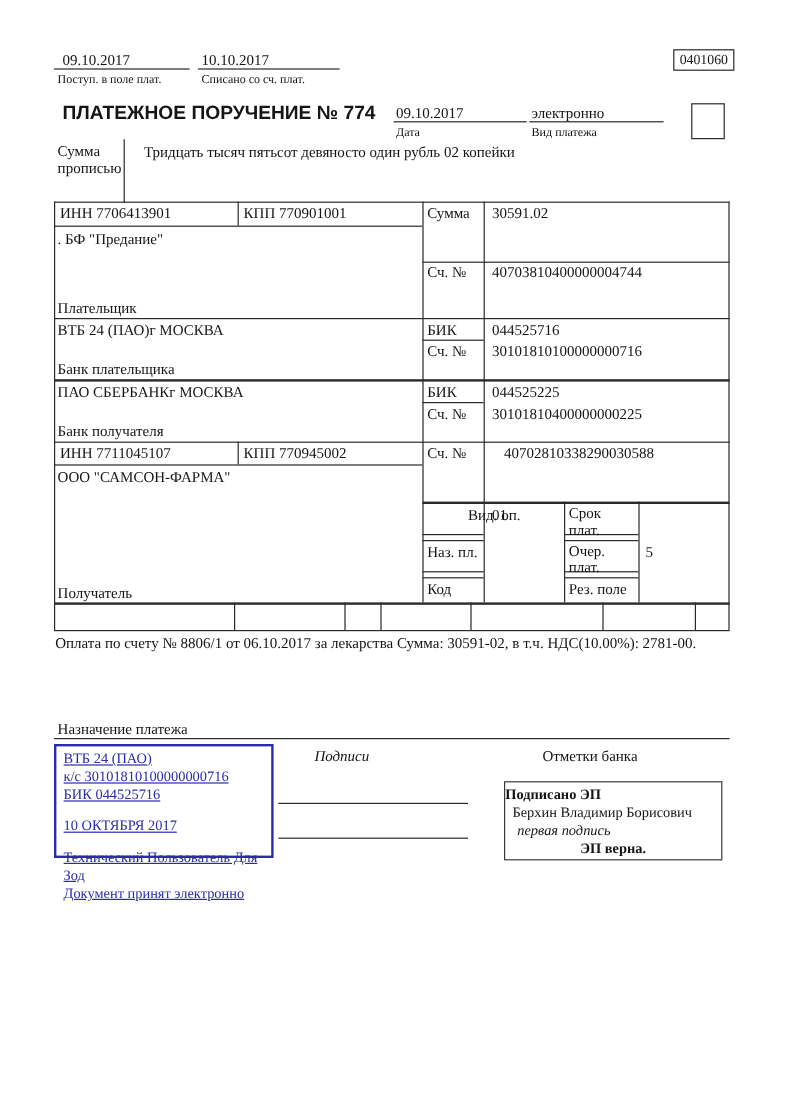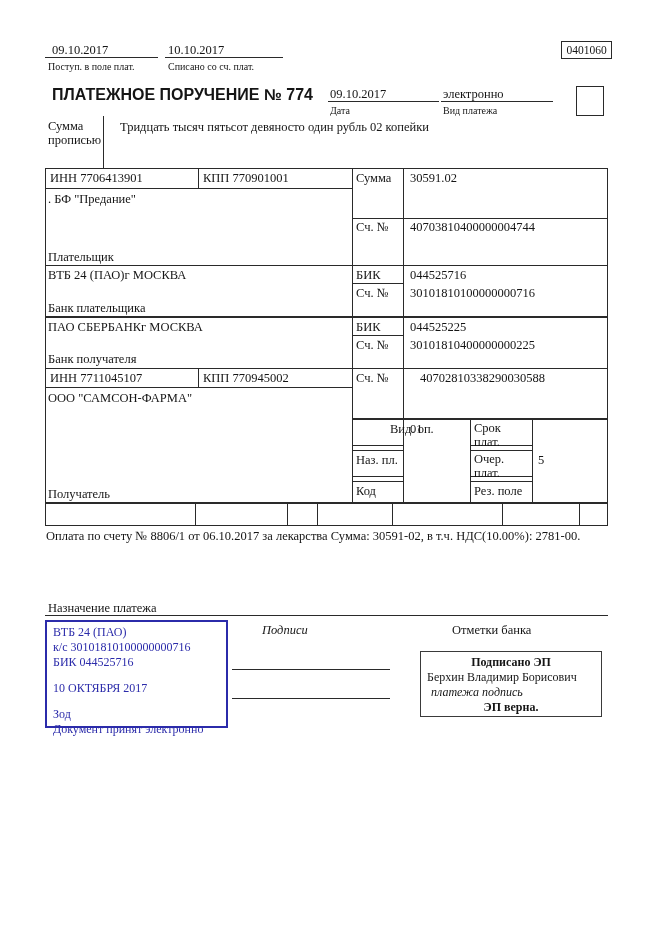--- a/index.html
+++ b/index.html
@@ -13,30 +13,30 @@
   .hline { position:absolute; height:1px; background:#2a2a2a; }
   .hline2 { position:absolute; height:2px; background:#2a2a2a; }
   .vline { position:absolute; width:1px; background:#2a2a2a; }
   .sm { font-size:10px; }
   .title { font-family:"Liberation Sans", sans-serif; font-weight:bold; font-size:16px;text-align:right; }
   .codebox {
     position:absolute; border:1px solid #2a2a2a; text-align:center;
     font-size:11.5px;
   }
   .stamp {
-    position:absolute; left:45px; top:620px; width:183px; height:108px;
+    position:absolute; left:45px; top:620px; width:183px; height:95px;
     border:2px solid #8b5cf6; color:#2b2baa; font-size:12px;
-    padding:3px 0 0 6px; box-sizing:border-box; line-height:15px;
+    padding:3px 0 0 6px; box-sizing:border-box; line-height:15px;text-decoration:underline;
   }
   .gap11 { height:11px; }
   .marksbox {
     position:absolute; left:420px; top:651px; width:182px; height:66px;
     border:1px solid #3a3a3a; box-sizing:border-box; font-size:12px; line-height:15px;
   }
-  .marks-title { font-weight:bold; text-align:center; margin-top:3px; }
+  .marks-title { font-weight:bold; text-align:left; margin-top:3px; }
   .marks-name { padding-left:6px; }
   .marks-sub { padding-left:10px; font-style:italic; }
   .marks-ver { font-weight:bold; text-align:center; }
   .wrapcell { line-height:1.1; }
 </style>
 </head>
 <body>
 
 <div class="page">
 
@@ -144,29 +144,30 @@
   <div class="abs" style="left:48px; top:601px;">Назначение платежа</div>
   <div class="hline" style="left:45px; top:615px; width:563px;"></div>
 
   <div class="stamp" style="color: rgb(43, 43, 170); border-color: rgb(43, 43, 170);">
     <div>ВТБ 24 (ПАО)</div>
     <div>к/с 30101810100000000716</div>
     <div>БИК 044525716</div>
     <div class="gap11"></div>
     <div>10 ОКТЯБРЯ 2017</div>
     <div class="gap11"></div>
+    <div>Технический Пользователь Для</div>
     <div>Зод</div>
     <div>Документ принят электронно</div>
   </div>
 
   <div class="abs" style="left:262px; top:623px;font-style:italic;">Подписи</div>
   <div class="hline" style="left:232px; top:669px; width:158px;"></div>
   <div class="hline" style="left:232px; top:698px; width:158px;"></div>
 
   <div class="abs" style="left:452px; top:623px;">Отметки банка</div>
   <div class="marksbox">
     <div class="marks-title">Подписано ЭП</div>
     <div class="marks-name">Берхин Владимир Борисович</div>
-    <div class="marks-sub">платежа подпись</div>
+    <div class="marks-sub">первая подпись</div>
     <div class="marks-ver">ЭП верна.</div>
   </div>
 
 </div>
 
 </body></html>

